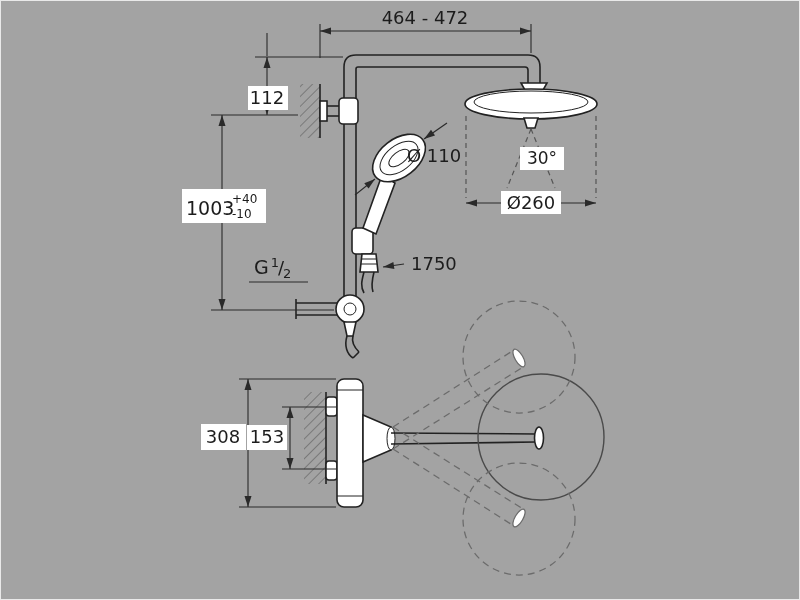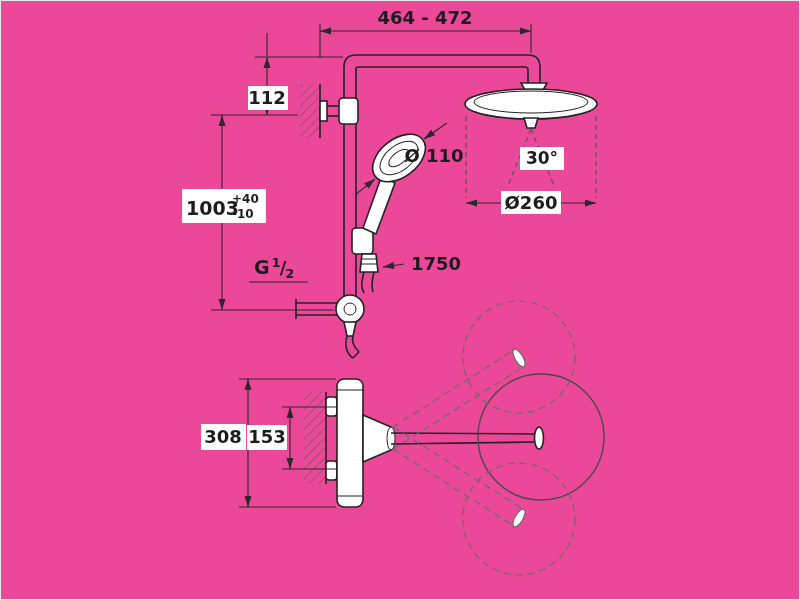--- a/index.html
+++ b/index.html
@@ -1,20 +1,19 @@
 <!DOCTYPE html>
 <html><head>
 <meta charset="utf-8">
 <style>
   html,body{margin:0;padding:0;background:#ffffff;}
   .canvas{
-    position:relative;width:800px;height:600px;background:#ec4899;
+    position:relative;width:800px;height:600px;background:#a3a3a3;
     box-shadow:inset 0 0 0 1px #e9e9e9;
     font-family:"DejaVu Sans","Liberation Sans",sans-serif;
-    font-weight:bold;
   }
   svg{position:absolute;left:0;top:0;}
   text{fill:#1c1c1c;}
   .dim{stroke:#2a2a2a;stroke-width:1.1;fill:none;}
   .struct{stroke:#222;stroke-width:1.6;fill:none;}
   .thin{stroke:#222;stroke-width:1;fill:none;}
   .ghost{stroke:#6b6b6b;stroke-width:1.25;fill:none;stroke-dasharray:7 5;}
   .spray{stroke:#555;stroke-width:1.2;fill:none;stroke-dasharray:5 4;}
   .wfill{fill:#ffffff;}
 </style>

